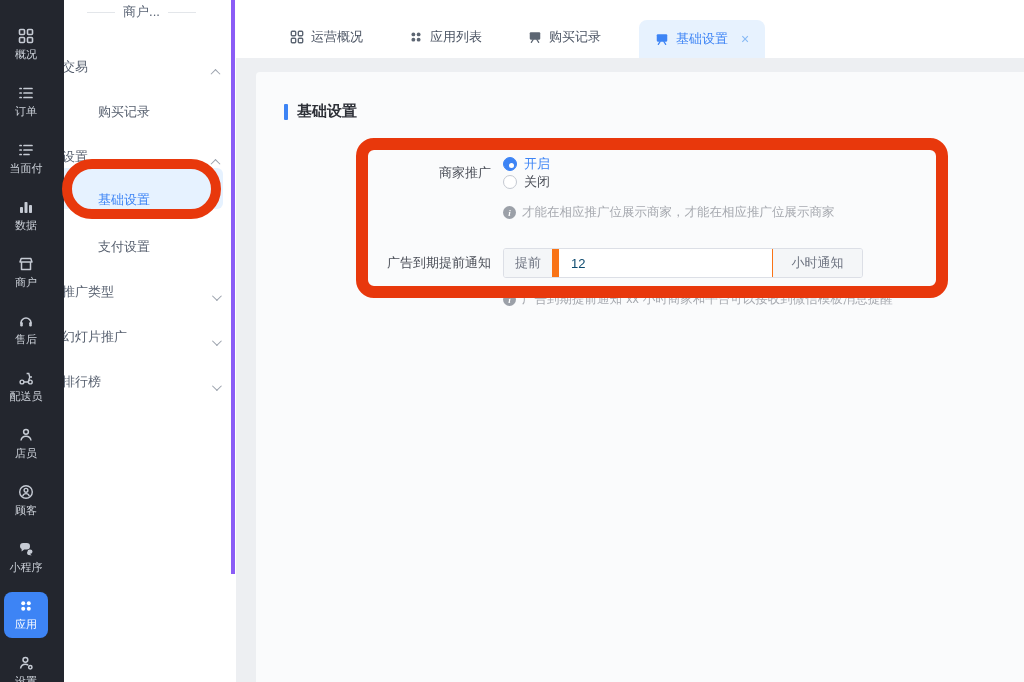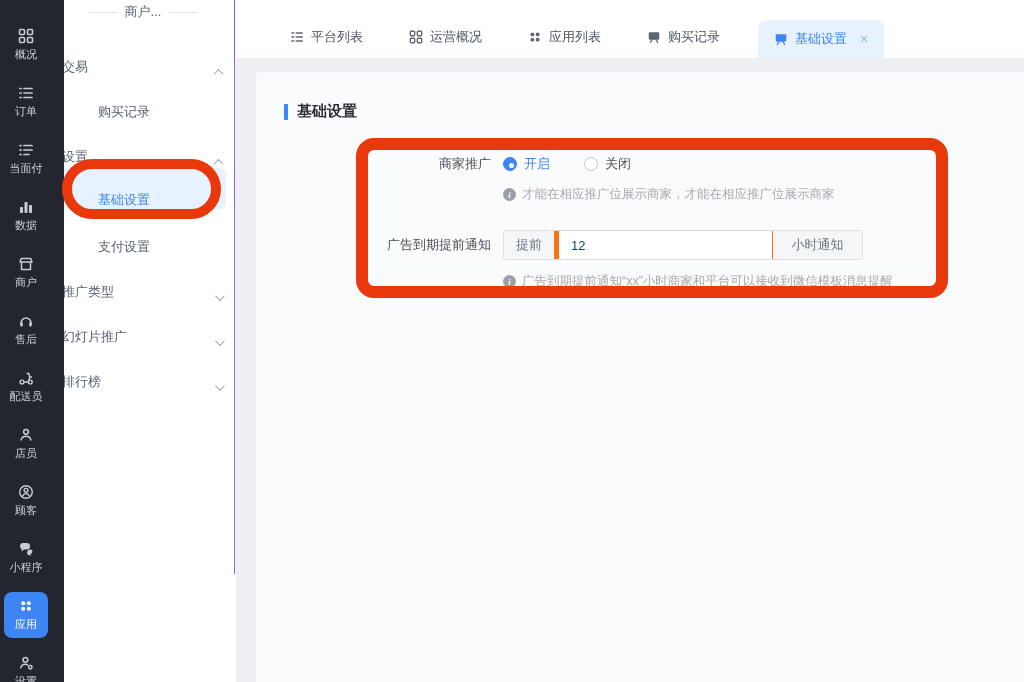--- a/index.html
+++ b/index.html
@@ -15,21 +15,21 @@
     color:#ccd1d9; cursor:pointer; }
   .rail-item .ricon { width:16px; height:16px; color:#c6cbd4; display:block; }
   .rail-item .rlabel { font-size:11px; margin-top:3px; letter-spacing:0;
     white-space:nowrap; }
   .rail-item.active { background:#3d84f5; border-radius:8px; width:44px;
     margin-left:4px; color:#fff; }
   .rail-item.active .ricon { color:#fff; }
 
   
   .subnav { position:absolute; left:52px; top:0; width:183px; height:574px;
-    background:#fff; border-right:1px solid #8b5cf6; z-index:1; }
+    background:#fff; border-right:4px solid #8b5cf6; z-index:1; }
   .subnav-top { height:24px; display:flex; align-items:center;
     justify-content:center; gap:8px; color:#5b6575; font-size:13px; }
   .subnav-top .hline { width:28px; height:1px; background:#e3e6ea; }
   .snav-item { height:45px; display:flex; align-items:flex-end;
     padding:0 12px 0 10px; font-size:13px; color:#565f6e; cursor:pointer; }
   .snav-item.child { padding-left:46px; }
   .snav-item .chev { margin-left:auto; width:7px; height:7px;
     border-right:1.5px solid #9aa1ac; border-bottom:1.5px solid #9aa1ac; }
   .chev.up { transform:rotate(-135deg) translate(-1px,-1px); }
   .chev.down { transform:rotate(45deg) translateY(-2px); }
@@ -57,21 +57,21 @@
 
   .section-title { display:flex; align-items:center; gap:9px; }
   .section-title .bar { width:4px; height:16px; background:#3d84f5;
     border-radius:1px; }
   .section-title .ttext { font-size:15px; font-weight:bold; color:#2e3138; }
 
   .form { margin-top:34px; }
   .form-row { display:flex; align-items:center; }
   .flabel { width:207px; text-align:right; font-size:13px; color:#4a4e57;
     flex:none; }
-  .fcontrol { margin-left:12px; display:flex; align-items:flex-start; }
+  .fcontrol { margin-left:12px; display:flex; align-items:flex-start;flex-direction:column; }
 
   .radio { display:flex; align-items:center; gap:7px; cursor:pointer;
     margin-right:34px; }
   .radio .rdot { width:14px; height:14px; border-radius:50%;
     border:1px solid #c4c9d1; background:#fff; position:relative; }
   .radio.checked .rdot { background:#3d84f5; border-color:#3d84f5; }
   .radio.checked .rdot::after { content:""; position:absolute; left:4.5px;
     top:4.5px; width:5px; height:5px; border-radius:50%; background:#fff; }
   .radio .rtext { font-size:13px; color:#4a4e57; }
   .radio.checked .rtext { color:#3d84f5; }
@@ -82,21 +82,21 @@
     background:#9ba0a8; color:#fff; font-size:9px; font-weight:bold;
     font-style:italic; display:flex; align-items:center; justify-content:center;
     font-family:"Liberation Serif","DejaVu Serif",serif; flex:none; }
 
   .row-gap { margin-top:27px; }
   .input-group { display:flex; align-items:stretch; height:30px; width:360px;
     border:1px solid #dcdfe6; border-radius:3px; overflow:hidden;
     background:#fff; }
   .addon { background:#f4f6f8; color:#6d7380; font-size:13px; display:flex;
     align-items:center; justify-content:center; flex:none; }
-  .addon.pre { width:55px; border-right:5px solid #f97316; }
+  .addon.pre { width:55px; border-right:7px solid #f97316; }
   .addon.suf { width:90px; border-left:1px solid #f97316; }
   .input-group input { flex:1; border:none; outline:none; font-size:13px;
     color:#0c4a6e; padding:0 12px; background:#fff; min-width:0;
     font-family:"Liberation Sans","DejaVu Sans",sans-serif; }
 
   
   .annotation { position:absolute; border-style:solid; border-color:#e8380c;
     pointer-events:none; z-index:10; }
   .annot-sidebar { left:62px; top:159px; width:159px; height:60px;
     border-width:10px; border-radius:30px; }
@@ -276,30 +276,20 @@
       <span class="chev down"></span>
     </div>
     <div class="snav-item">
       <span>排行榜</span>
       <span class="chev down"></span>
     </div>
   </nav>
 
   <main class="main">
     <div class="tabbar">
-      <div class="tab">
-        <span class="ticon">
-            <svg viewBox="0 0 16 16" width="14" height="14">
-              <g stroke="currentColor" stroke-width="1.7" fill="none" stroke-linecap="round">
-                <path d="M2.2 3.5h2M7 3.5h7M2.2 8h2M7 8h7M2.2 12.5h2M7 12.5h7"></path>
-              </g>
-            </svg>
-          </span>
-        <span>平台列表</span>
-      </div>
       <div class="tab">
         <span class="ticon">
             <svg viewBox="0 0 16 16" width="14" height="14">
               <g fill="none" stroke="currentColor" stroke-width="1.6">
                 <rect x="1.5" y="1.5" width="5" height="5" rx="1"></rect>
                 <rect x="9.5" y="1.5" width="5" height="5" rx="1"></rect>
                 <rect x="1.5" y="9.5" width="5" height="5" rx="1"></rect>
                 <rect x="9.5" y="9.5" width="5" height="5" rx="1"></rect>
               </g>
             </svg>

